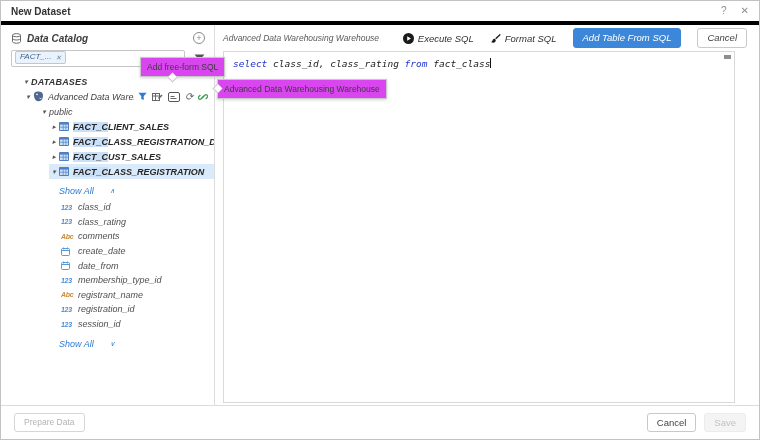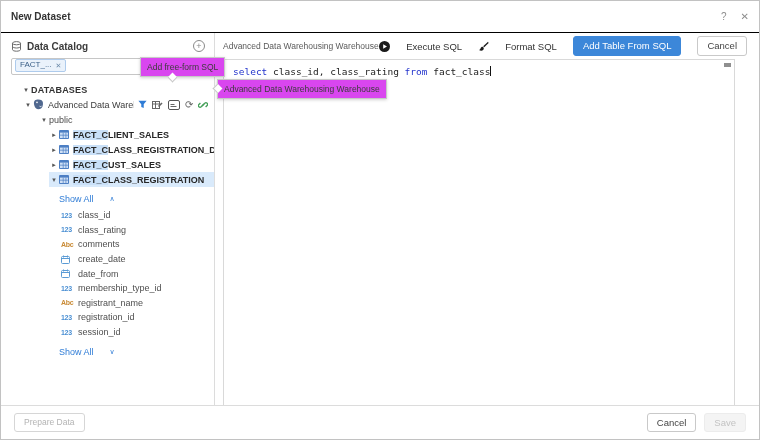--- a/index.html
+++ b/index.html
@@ -2,28 +2,28 @@
 <html><head>
 <meta charset="utf-8">
 <style>
   * { margin:0; padding:0; box-sizing:border-box; }
   html,body { background:#e9e9e9; }
   body { font-family:"Liberation Sans", sans-serif; }
   .dialog { position:relative; width:760px; height:440px; background:#fff;
             border:1px solid #c2c2c2; overflow:hidden; }
 
   
-  .titlebar { height:32px; display:flex; align-items:center; padding:0 10px;
-              border-bottom:1px solid #000000;justify-content:center; }
+  .titlebar { height:24px; display:flex; align-items:center; padding:0 10px;
+              border-bottom:4px solid #000000;justify-content:center; }
   .titlebar .title { font-size:10px; font-weight:bold; color:#333; }
   .titlebar .tb-actions { margin-left:auto; display:flex; gap:14px; }
   .tb-ic { font-size:10px; color:#8d8d8d; cursor:default; line-height:1; }
 
   
-  .body { display:flex; height:386px; }
+  .body { display:flex; height:386px;font-style:italic; }
   .left { width:214px; border-right:1px solid #dcdcdc; position:relative; overflow:hidden; }
   .right { flex:1; display:flex; flex-direction:column; position:relative; }
 
   
   .cat-head { height:21px; display:flex; align-items:center; padding:5px 9px 0 10px; }
   .cat-head .cat-title { font-size:10px; font-weight:bold; color:#3c3c3c; margin-left:5px; }
   .cat-head .add-circ { margin-left:auto; width:12px; height:12px; border:1px solid #8a8a8a;
        border-radius:50%; color:#8a8a8a; font-size:9px; line-height:10px; text-align:center; }
 
   
@@ -53,21 +53,21 @@
   .col-row { height:14.6px; display:flex; align-items:center; padding-left:60px; }
   .type-ic { width:17px; flex:none; font-size:7px; font-weight:bold; letter-spacing:-.3px; }
   .type-ic.num { color:#4a8fd3; }
   .type-ic.txt { color:#c98b36; }
   .col-name { font-size:9px; color:#4f4f4f; }
 
   
   .rp-head { height:26px; display:flex; align-items:center; padding:0 12px 0 8px; }
   .conn-label { font-size:8.5px; color:#5a5a5a; }
   .rp-actions { margin-left:auto; display:flex; align-items:center; gap:16px; }
-  .txt-action { display:flex; align-items:center; gap:16px; font-size:9.5px; color:#333; cursor:default; }
+  .txt-action { display:flex; align-items:center; gap:4px; font-size:9.5px; color:#333; cursor:default; }
   .btn { font-size:9.5px; border-radius:3px; padding:4px 9px; line-height:1; cursor:default; }
   .btn.primary { background:#3c87d9; border:1px solid #3c87d9; color:#fff; }
   .btn.plain { background:#fff; border:1px solid #c9c9c9; color:#444; }
 
   
   .editor { flex:1; margin:0 24px 8px 8px; border:1px solid #d9d9d9; background:#fff;
             position:relative; padding:6px 9px; font-family:"DejaVu Sans Mono", monospace;
             font-size:9.5px; color:#222; }
   .kw { color:#2233cc; }
   .cursor { display:inline-block; width:1px; height:10px; background:#111; vertical-align:-1px; }

